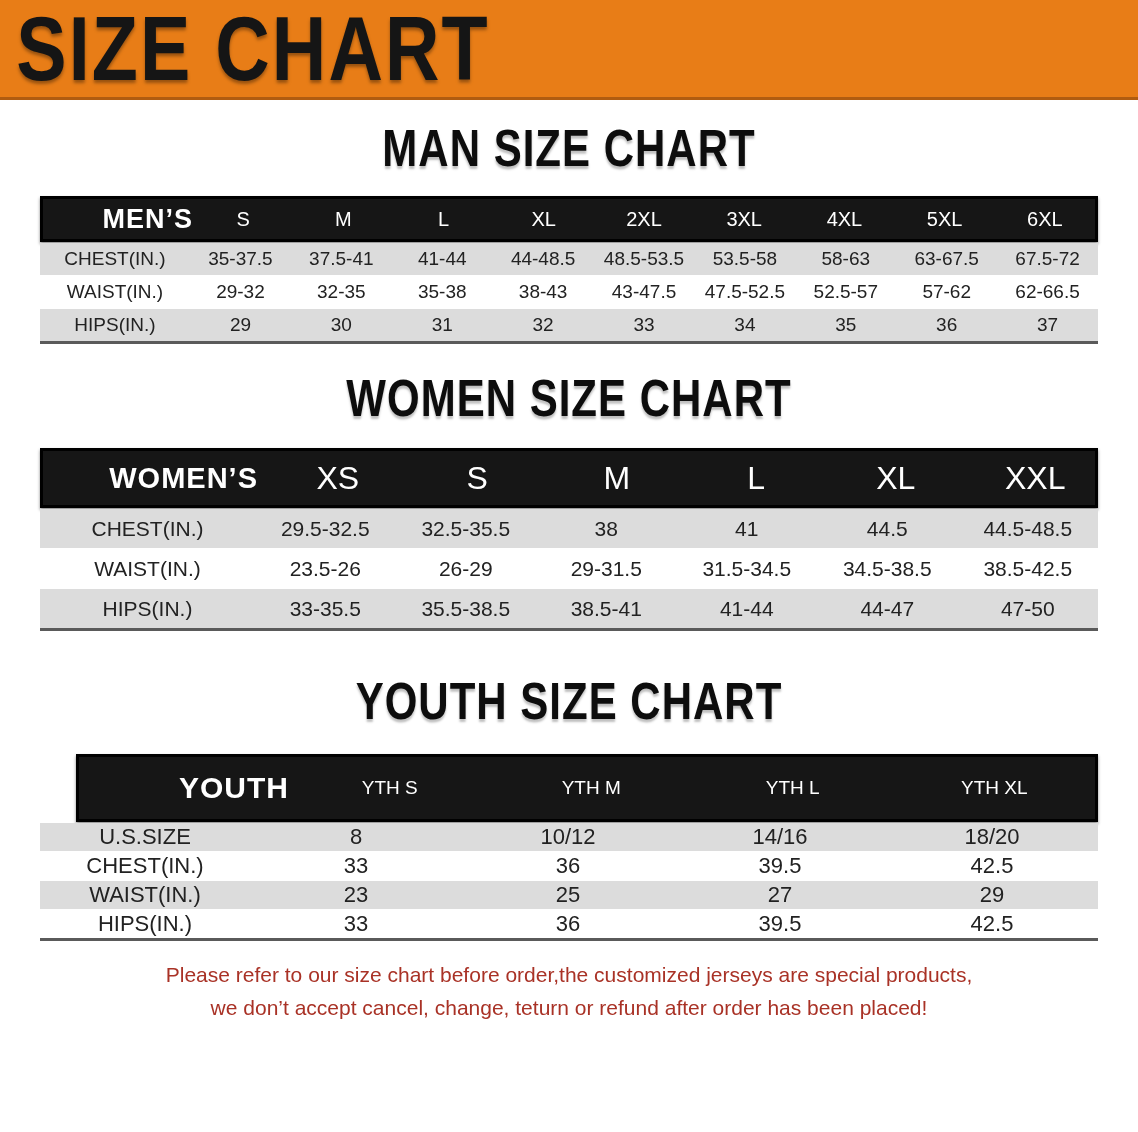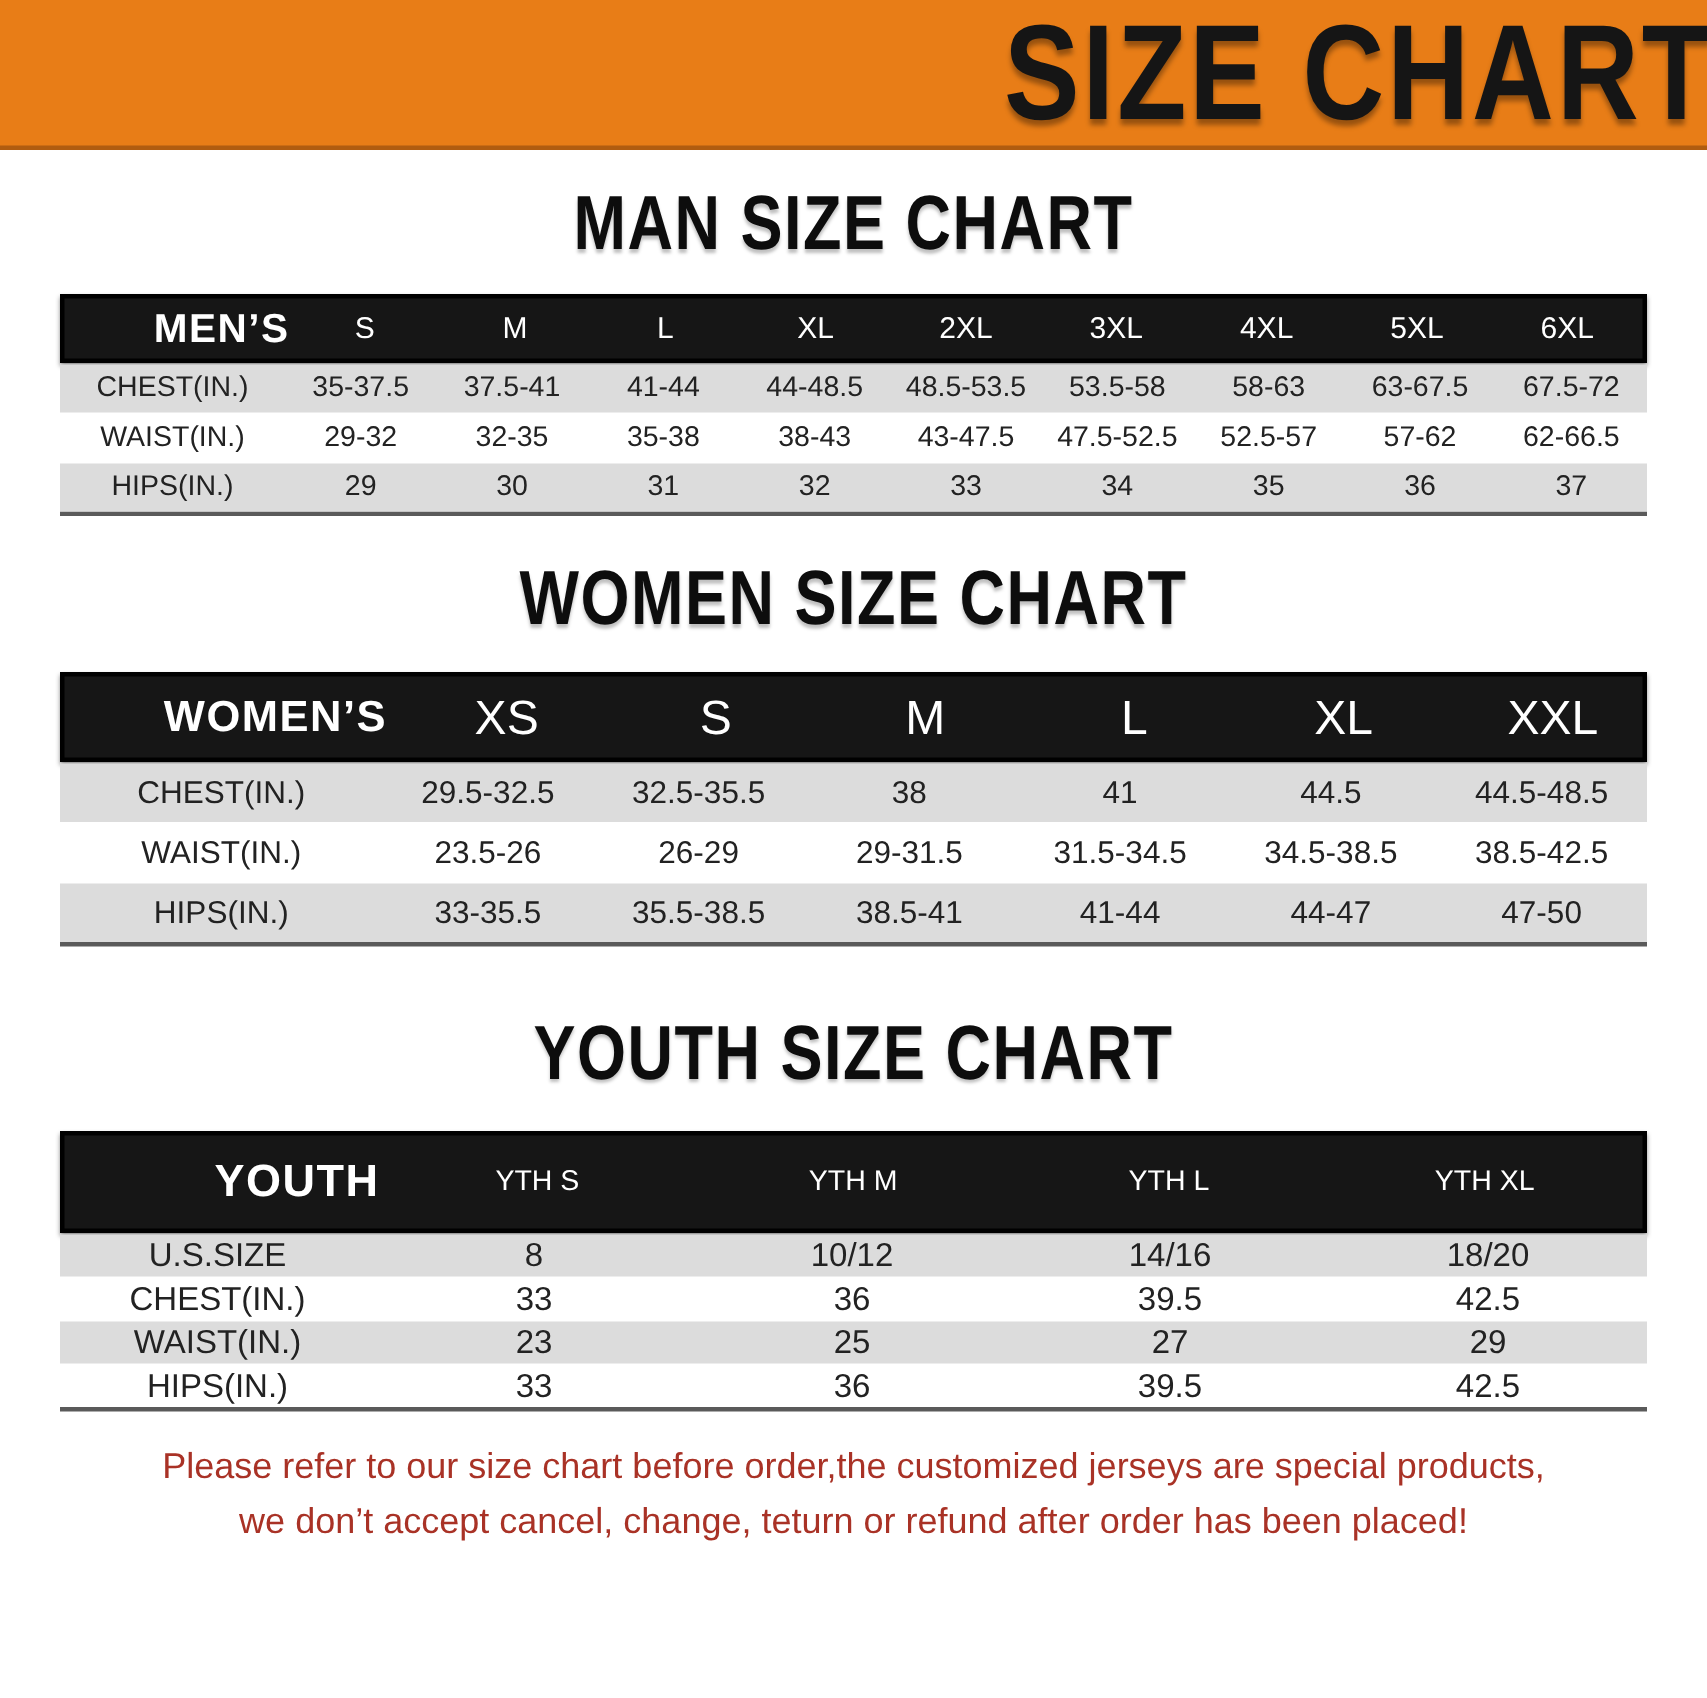--- a/index.html
+++ b/index.html
@@ -8,21 +8,21 @@
     width: 1138px; height: 1132px;
     background: #ffffff;
     font-family: "Liberation Sans", "DejaVu Sans", sans-serif;
     overflow: hidden;
   }
 
   
   .banner {
     width: 1138px; height: 100px;
     background: #E87D17;
-    display: flex; align-items: center; justify-content: flex-end;
+    display: flex; align-items: center; justify-content: flex-start;
     border-bottom: 3px solid #b05c10;
     padding-left: 21px;
   }
   .banner-title {
     font-size: 74px;
     font-weight: bold;
     color: #151515;
     letter-spacing: 2px;
     transform: scale(1.02, 1.22);
     text-shadow: 0 3px 3px rgba(0,0,0,0.35);
@@ -74,31 +74,31 @@
   .table-men .rlabel { flex: 0 0 150px; font-size: 19px; }
 
   
   .table-women .thead  { height: 60px; gap: 20px; }
   .table-women .hlabel { flex: 0 0 215px; font-size: 29px; }
   .table-women .hcol   { font-size: 32px; }
   .table-women .trow   { height: 39px; font-size: 21px; }
   .table-women .rlabel { flex: 0 0 215px; font-size: 21px; }
 
   
-  .table-youth .thead  { height: 68px; }
+  .table-youth .thead  { height: 68px; margin-left: 36px; }
   .table-youth .hlabel { flex: 0 0 210px; font-size: 30px; }
   .table-youth .hcol   { font-size: 19px; }
   .table-youth .trow   { height: 28px; font-size: 22px; }
   .table-youth .rlabel { flex: 0 0 210px; font-size: 22px; }
 
   
   .disclaimer {
     margin-top: 18px;
     text-align: center;
-    font-size: 24px;
+    font-size: 21px;
     line-height: 1.55;
     color: #A93226;
   }
 </style>
 </head>
 <body>
 
 <div class="banner" style="background: rgb(232, 125, 23);">
   <div class="banner-title">SIZE CHART</div>
 </div>

